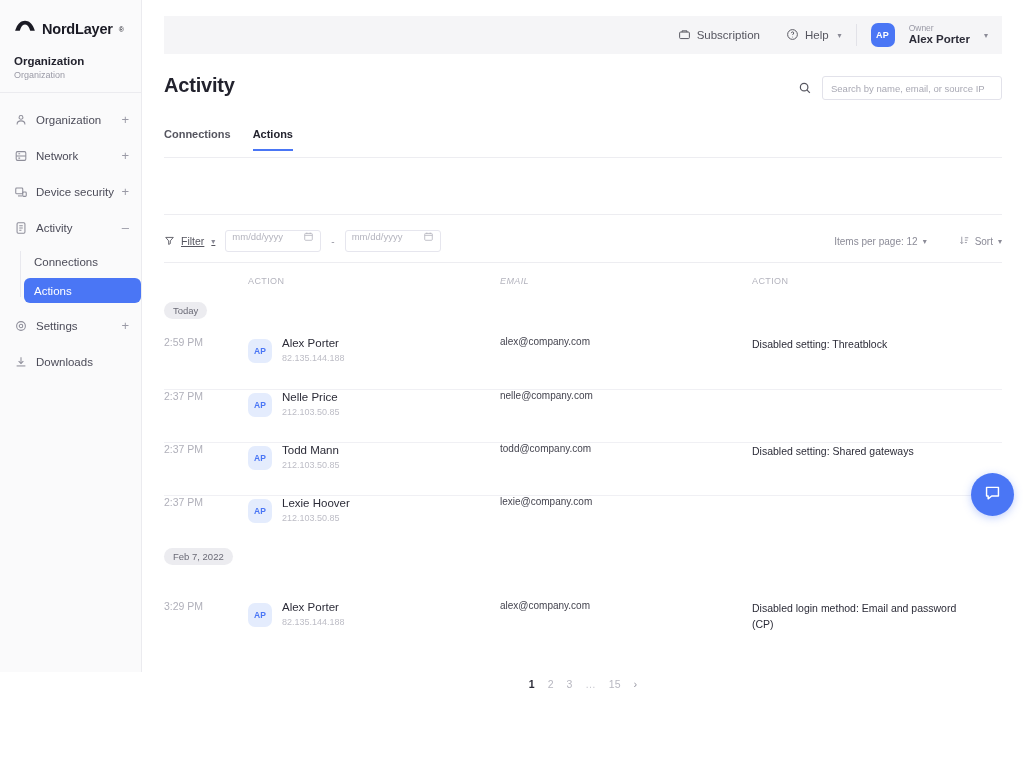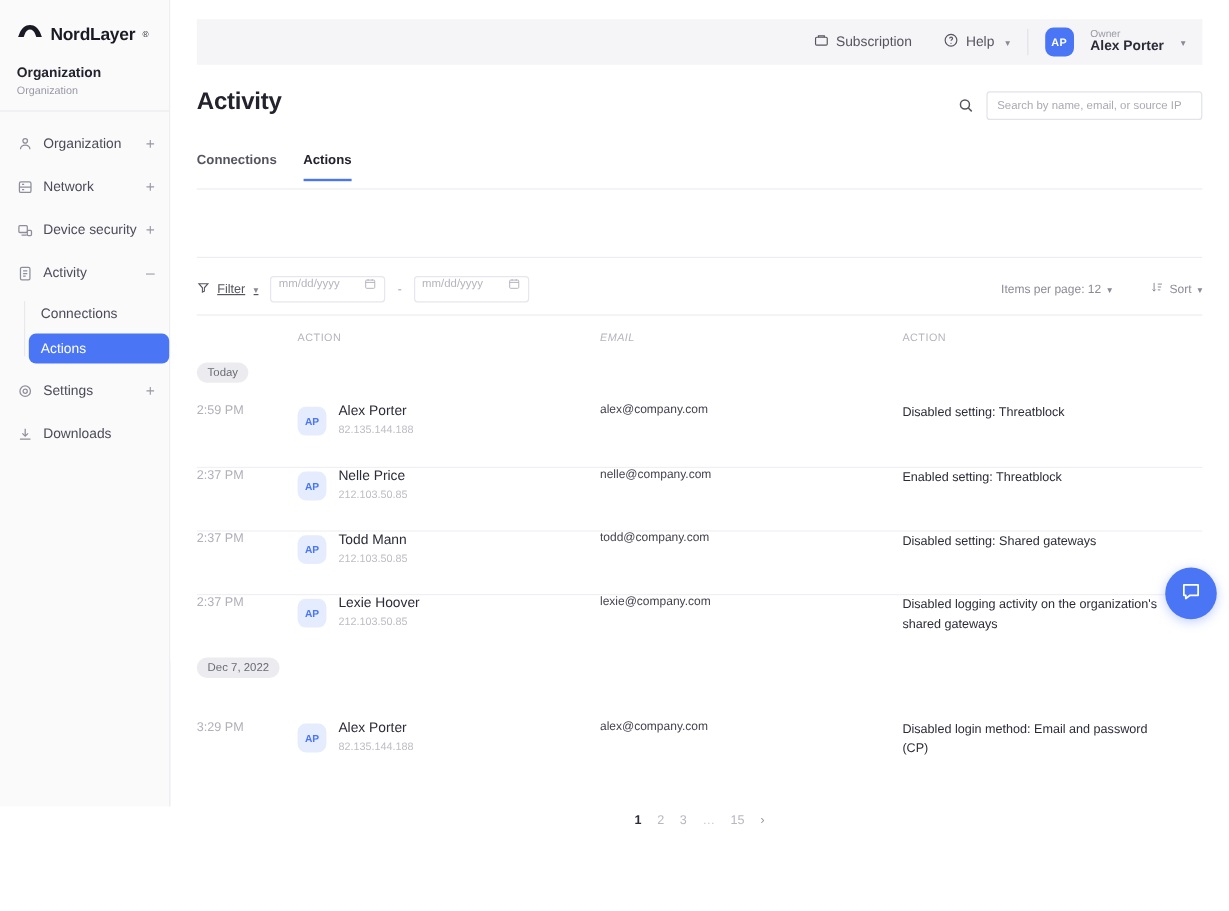--- a/index.html
+++ b/index.html
@@ -398,21 +398,20 @@
       <div class="trow">
         <span class="c-time">2:37 PM</span>
         <span class="c-member">
           <span class="av-sm">AP</span>
           <span>
             <span class="m-name" style="display:block">Nelle Price</span>
             <span class="m-ip" style="display:block">212.103.50.85</span>
           </span>
         </span>
         <span class="c-email">nelle@company.com</span>
-        <span class="c-action">Enabled setting: Threatblock</span>
       </div>
 
       <div class="trow">
         <span class="c-time">2:37 PM</span>
         <span class="c-member">
           <span class="av-sm">AP</span>
           <span>
             <span class="m-name" style="display:block">Todd Mann</span>
             <span class="m-ip" style="display:block">212.103.50.85</span>
           </span>
@@ -424,25 +423,24 @@
       <div class="trow">
         <span class="c-time">2:37 PM</span>
         <span class="c-member">
           <span class="av-sm">AP</span>
           <span>
             <span class="m-name" style="display:block">Lexie Hoover</span>
             <span class="m-ip" style="display:block">212.103.50.85</span>
           </span>
         </span>
         <span class="c-email">lexie@company.com</span>
-        <span class="c-action" style="max-width:238px">Disabled logging activity on the organization's shared gateways</span>
       </div>
 
       <div class="date-badge-wrap" style="height:52px">
-        <span class="date-badge">Dec 7, 2022</span>
+        <span class="date-badge">Feb 7, 2022</span>
       </div>
 
       <div class="trow first">
         <span class="c-time">3:29 PM</span>
         <span class="c-member">
           <span class="av-sm">AP</span>
           <span>
             <span class="m-name" style="display:block">Alex Porter</span>
             <span class="m-ip" style="display:block">82.135.144.188</span>
           </span>

